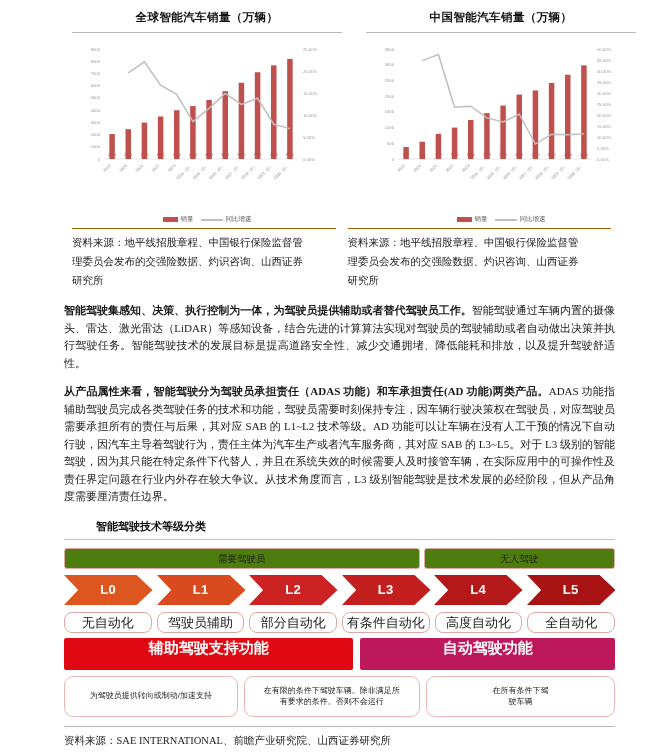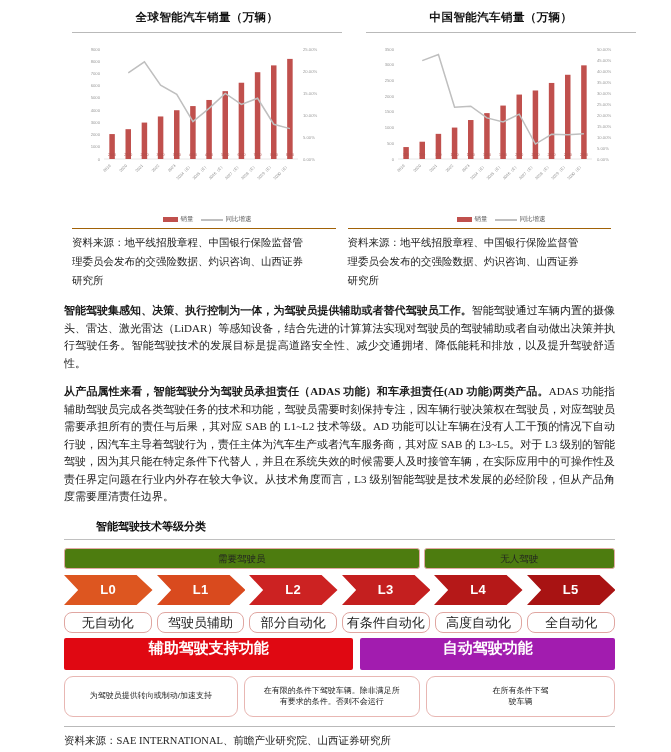--- a/index.html
+++ b/index.html
@@ -79,21 +79,21 @@
     font-family:"Liberation Sans","DejaVu Sans",sans-serif;
   }
 
   .func-row{display:flex;gap:7px;margin-bottom:6px;}
   .func{
     height:32px;line-height:20px;text-align:center;color:#fff;
     font-size:15px;font-weight:bold;border-radius:2px;
     font-family:"Liberation Sans","DejaVu Sans",sans-serif;
   }
   .func.adas{flex:0 0 52.5%;background:#e00812;}
-  .func.ad{flex:1;background:#a21caf;}
+  .func.ad{flex:1;background:#be185d;}
 
   .desc-row{display:flex;gap:6px;}
   .desc{
     border:1px solid #e8b7b3;border-radius:9px;background:#fff;
     min-height:41px;display:flex;align-items:center;justify-content:center;
     text-align:center;font-size:8px;line-height:11.5px;color:#222;padding:3px 5px;
     box-sizing:border-box;
     font-family:"Liberation Sans","DejaVu Sans",sans-serif;
   }
   .desc.d1{flex:0 0 15.6%;}

